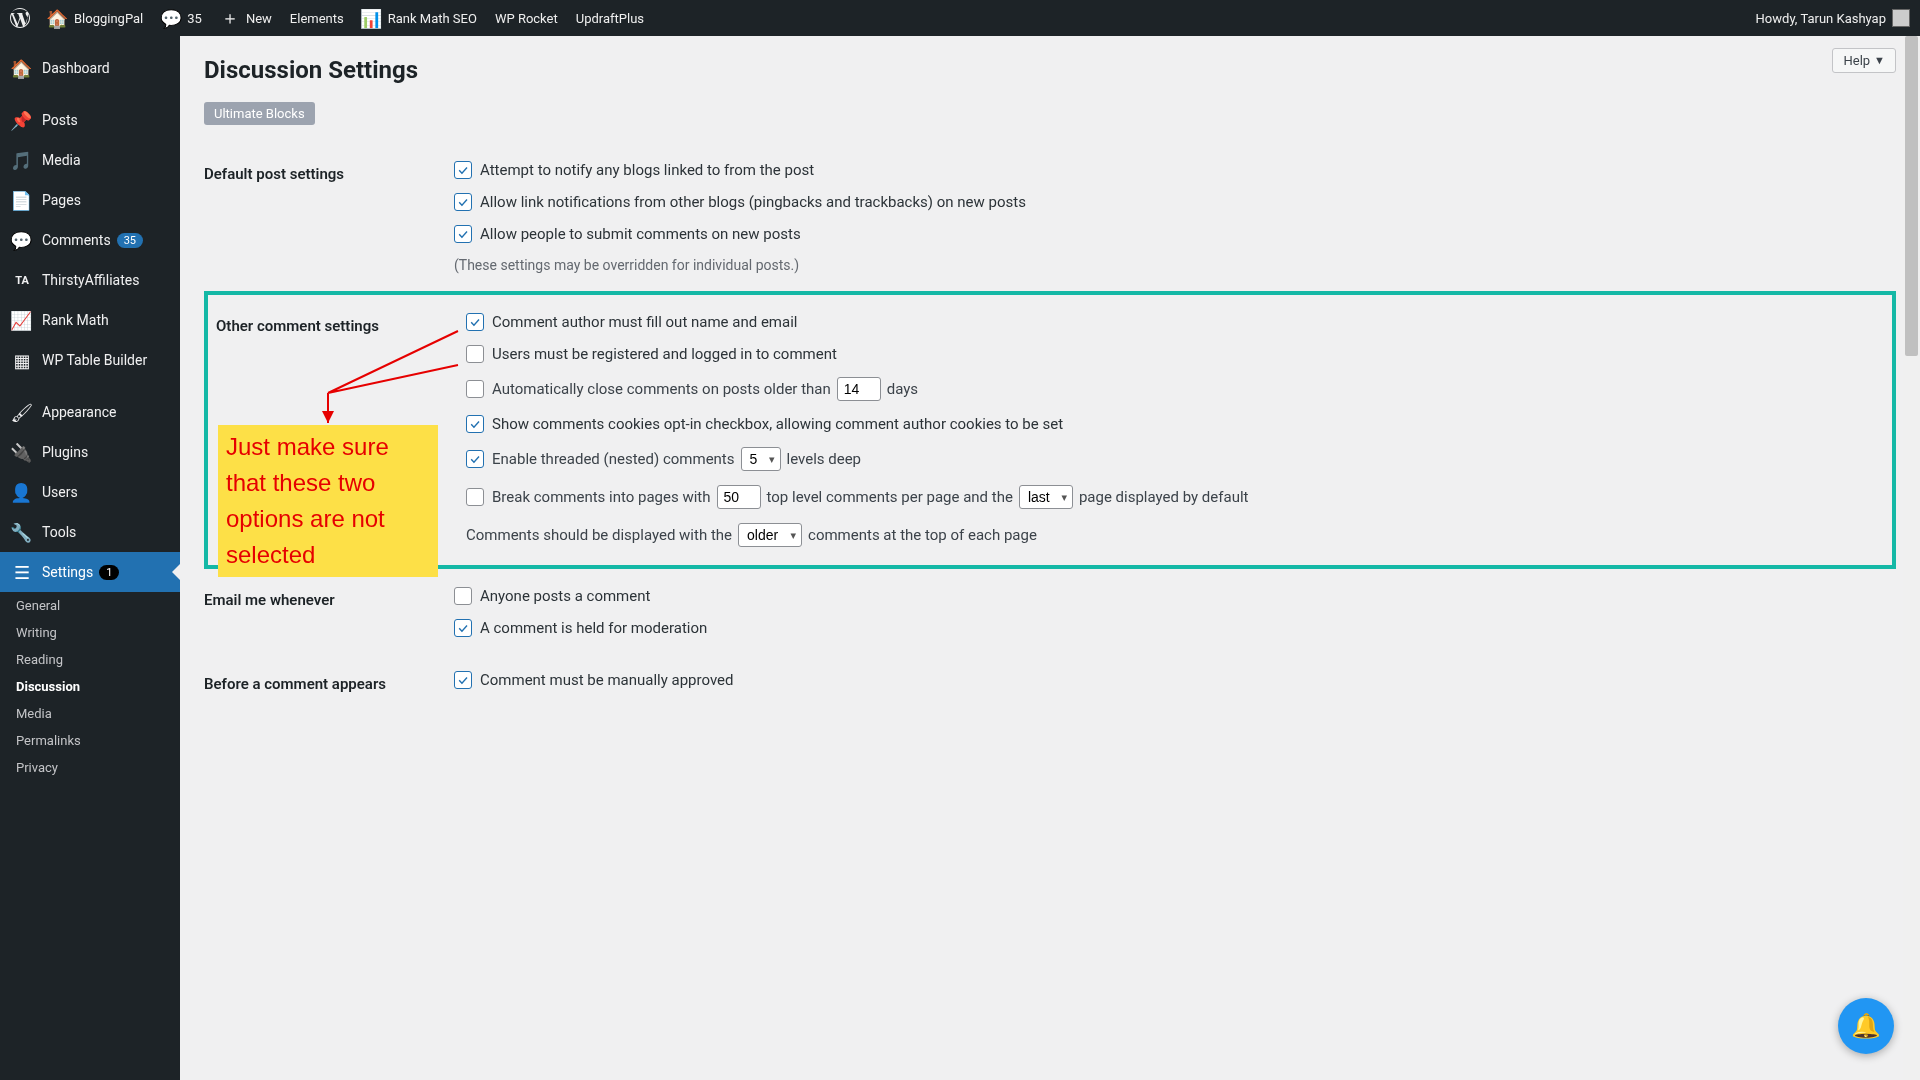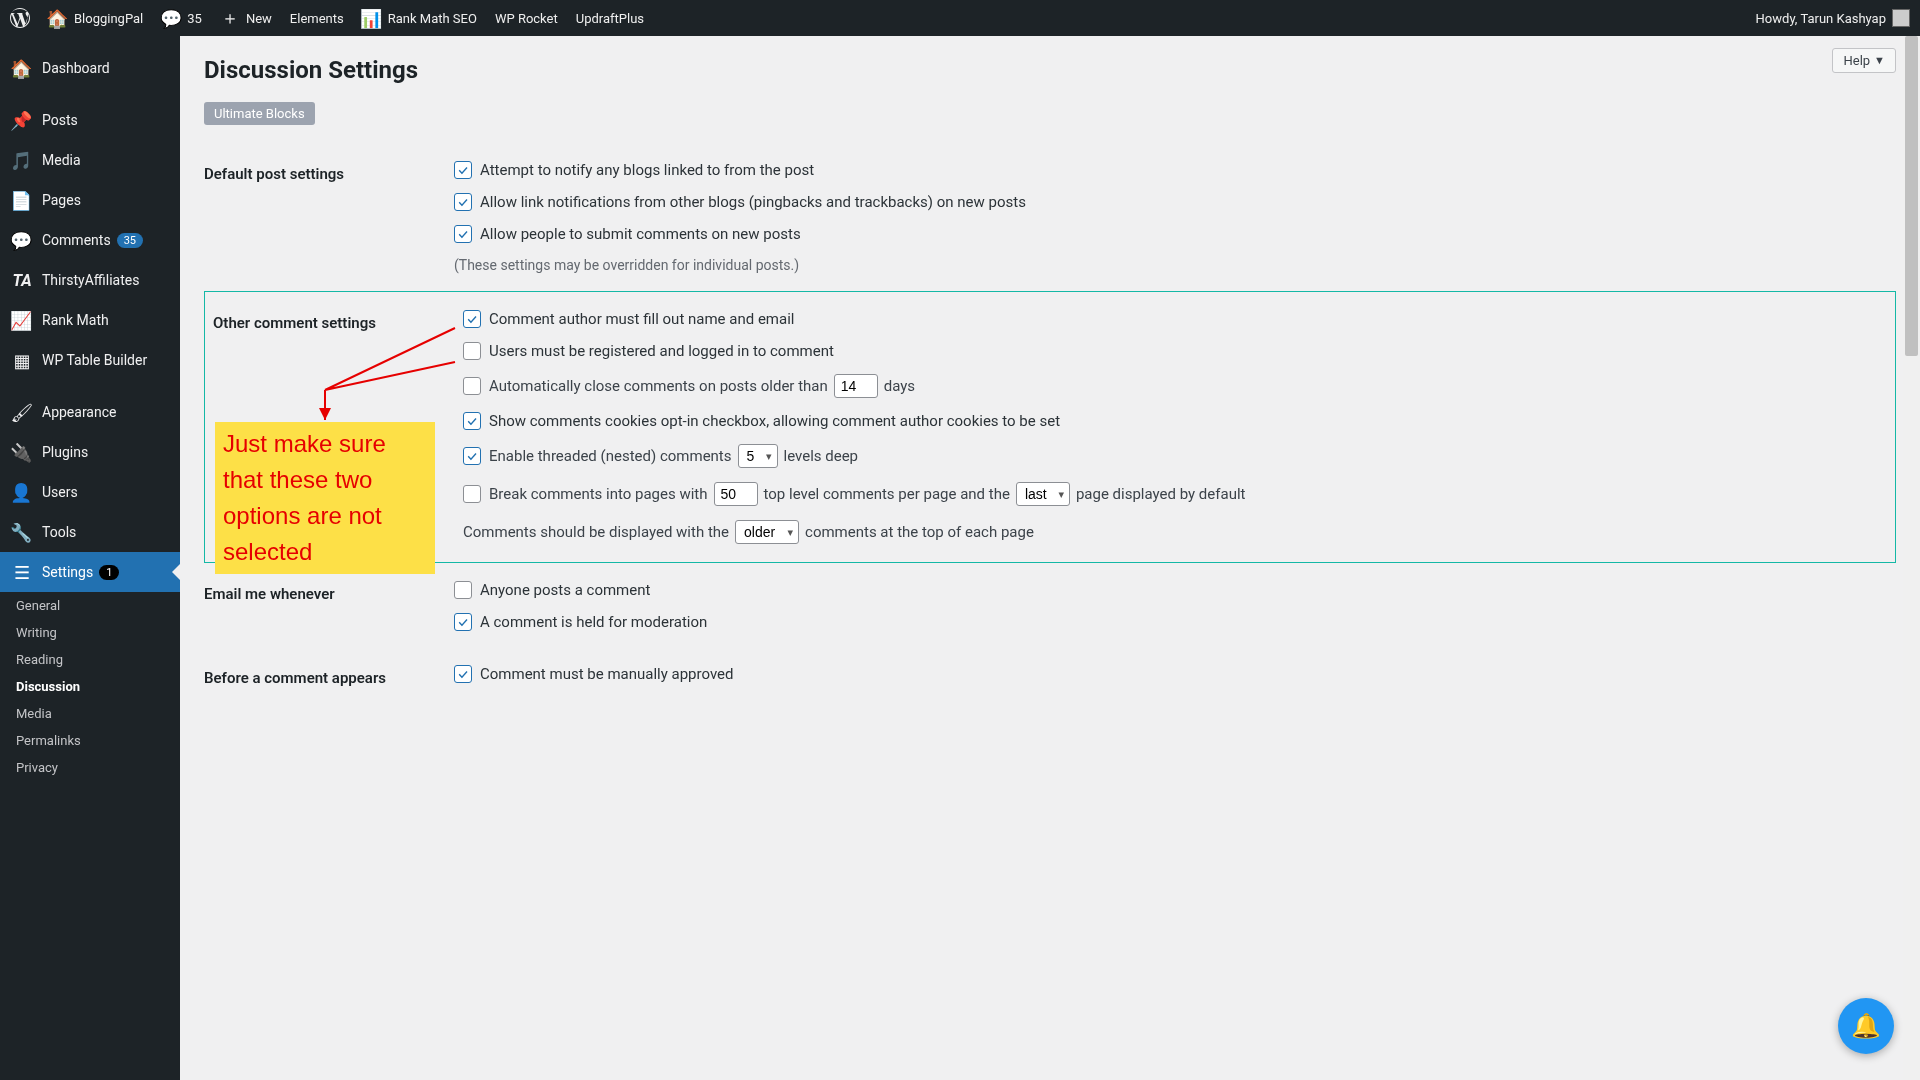--- a/index.html
+++ b/index.html
@@ -34,21 +34,21 @@
 .form-fields{flex:1;font-size:15px}
 .form-fields label{display:flex;gap:8px;margin-bottom:14px;color:#2c3338}
 .cb{width:18px;height:18px;border:1px solid #8c8f94;border-radius:3px;display:inline-flex;align-items:center;justify-content:center;background:#fff;cursor:pointer;flex-shrink:0}
 .cb.checked{background:#fff;border-color:#2271b1}
 .cb.checked::after{content:"✓";color:#2271b1;font-size:13px;font-weight:700}
 .muted{color:#646970;font-size:14px}
 .num-input{border:1px solid #8c8f94;border-radius:3px;padding:3px 6px;width:44px;font-size:14px;margin:0 6px}
 .sel-wrap{position:relative;display:inline-block;margin:0 6px}
 .sel-wrap::after{content:"▾";position:absolute;right:6px;top:50%;transform:translateY(-50%);pointer-events:none;font-size:11px;color:#555}
 .sel-wrap select{border:1px solid #8c8f94;border-radius:3px;padding:3px 22px 3px 8px;font-size:14px;appearance:none;background:#fff}
-.redbox{border:1px solid #14b8a6;padding:8px;margin:8px 0}
+.redbox{border:4px solid #14b8a6;padding:8px;margin:8px 0}
 .annot{position:absolute;background:#fde047;color:#e60000;font-size:24px;font-family:"Segoe UI",sans-serif;line-height:1.5;padding:4px 8px;pointer-events:none;z-index:20}
 .arrow{position:absolute;z-index:19;pointer-events:none}
 .floating-btn{position:fixed;bottom:26px;right:26px;width:56px;height:56px;border-radius:50%;background:#2196f3;display:flex;align-items:center;justify-content:center;color:#fff;font-size:24px;cursor:pointer;box-shadow:0 2px 8px rgba(0,0,0,.3)}
 .inline-row{display:flex;align-items:center;flex-wrap:wrap;gap:0;margin-bottom:14px}
 .scrollbar{position:fixed;right:0;top:36px;bottom:0;width:17px;background:#f0f0f0}
 .scrollbar-thumb{position:absolute;top:0;right:2px;width:13px;height:320px;background:#c0c0c0;border-radius:2px}
 </style>
 </head>
 <body>
 
@@ -114,21 +114,21 @@
     <div class="menu-item">
         <span class="menu-icon">📄</span>
         <span>Pages</span>
       </div>
     <div class="menu-item">
         <span class="menu-icon">💬</span>
         <span>Comments</span>
         <span class="badge badge-blue">35</span>
       </div>
     <div class="menu-item">
-        <span class="menu-icon" style="font-size:16px;font-weight:bold;font-style:italic">TA</span>
+        <span class="menu-icon" style="font-size:11px;font-weight:bold;">TA</span>
         <span>ThirstyAffiliates</span>
       </div>
     <div class="menu-item">
         <span class="menu-icon">📈</span>
         <span>Rank Math</span>
       </div>
     <div class="menu-item">
         <span class="menu-icon">▦</span>
         <span>WP Table Builder</span>
       </div>

